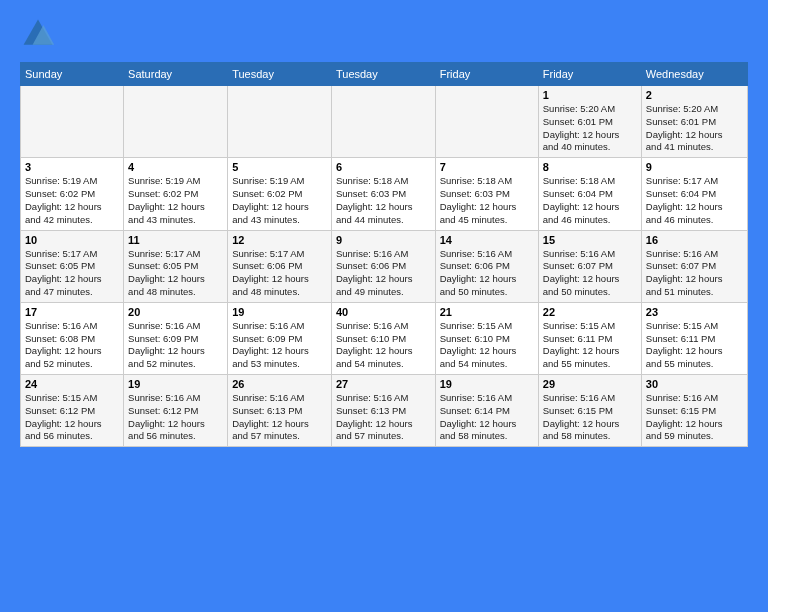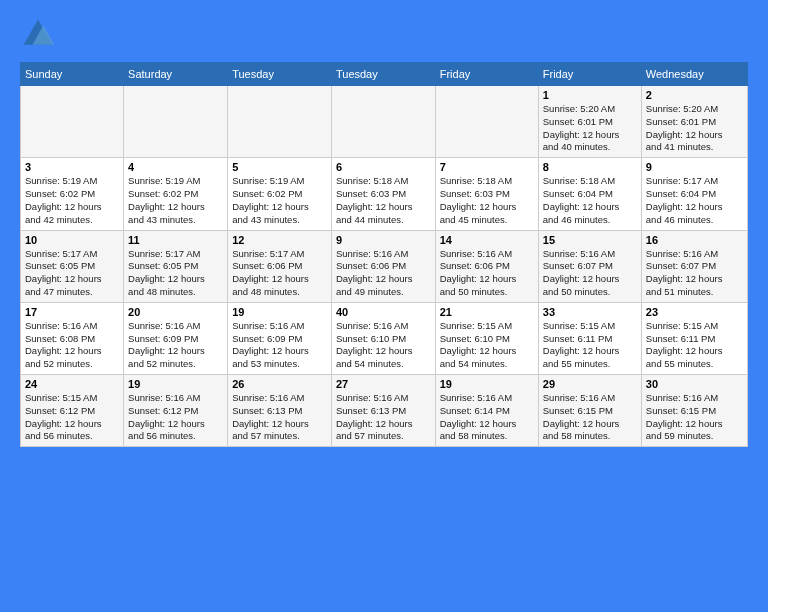--- a/index.html
+++ b/index.html
@@ -297,21 +297,21 @@
 and 54 minutes.</div>
           </td>
           <td>
             <span class="day-num">21</span>
             <div class="day-info" style="white-space: pre-line;">Sunrise: 5:15 AM
 Sunset: 6:10 PM
 Daylight: 12 hours
 and 54 minutes.</div>
           </td>
           <td>
-            <span class="day-num">33</span>
+            <span class="day-num">22</span>
             <div class="day-info" style="white-space: pre-line;">Sunrise: 5:15 AM
 Sunset: 6:11 PM
 Daylight: 12 hours
 and 55 minutes.</div>
           </td>
           <td>
             <span class="day-num">23</span>
             <div class="day-info" style="white-space: pre-line;">Sunrise: 5:15 AM
 Sunset: 6:11 PM
 Daylight: 12 hours

